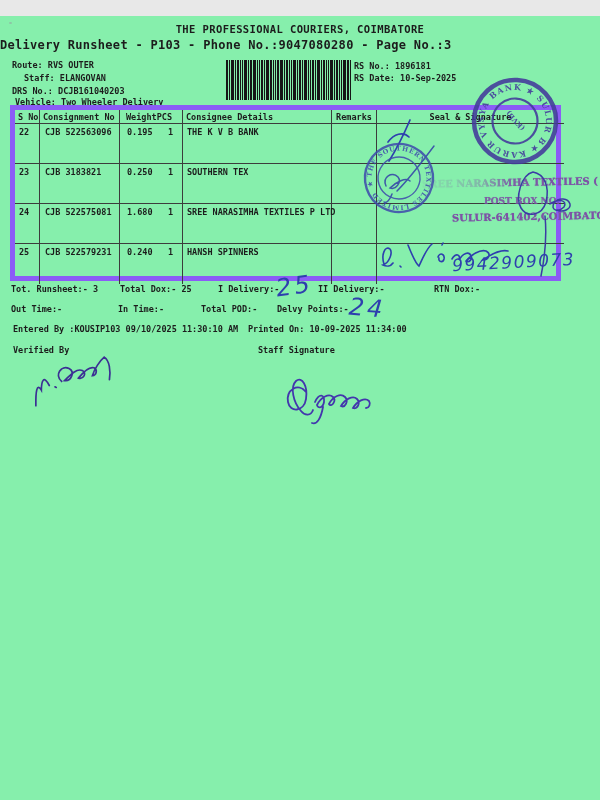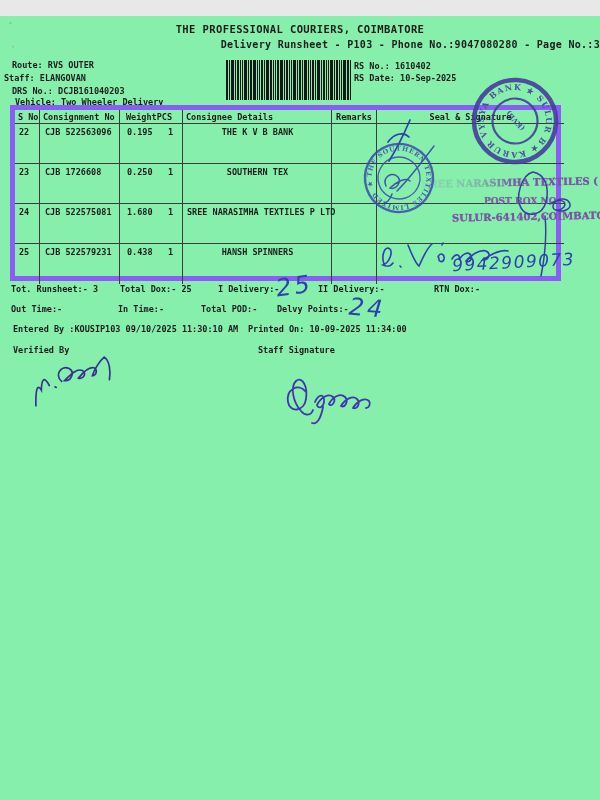--- a/index.html
+++ b/index.html
@@ -5,41 +5,41 @@
   html,body{margin:0;padding:0;background:#e8e8e8;}
   #doc{
     position:relative;width:600px;height:800px;margin:16px auto;
     background:#86efac;overflow:hidden;
     font-family:"DejaVu Sans Mono","Liberation Mono",monospace;
     color:#1c1c1c;
   }
   .t{position:absolute;white-space:nowrap;font-weight:bold;color:#1c1c1c;
      font-size:8.5px;line-height:10px;}
   .title1{width:600px;text-align:center;font-size:10.5px;letter-spacing:.4px;top:8px;left:0;}
-  .title2{width:600px;text-align:right;font-size:10px;letter-spacing:.3px;top:24px;left:0;}
+  .title2{width:600px;text-align:left;font-size:12px;letter-spacing:.3px;top:24px;left:0;}
   
   .tbl{
     position:absolute;left:10px;top:89px;width:551px;height:176px;
     display:grid;
     grid-template-columns:25px 80px 63px 149px 45px 187px;
     grid-template-rows:14px 40px 40px 40px 40px;
     border:5px solid #8b5cf6;box-sizing:border-box;background:transparent;
   }
   .c{border-right:1px solid #3c3c3c;border-bottom:1px solid #3c3c3c;
      font-size:8.5px;font-weight:bold;padding:2px 3px;overflow:visible;
      white-space:nowrap;box-sizing:border-box;}
   .c.last-col{border-right:none;}
   .c.last-row{border-bottom:none;}
   .c.center{text-align:center;}
   .wp{display:flex;justify-content:space-between;padding-left:7px;padding-right:9px;}
   .wp-h{display:flex;justify-content:space-between;padding-left:6px;padding-right:13px;}
   .cell-sno{padding-left:4px;padding-top:3px;}
   .cell-con{padding-left:5px;padding-top:3px;}
   .cell-wp{padding-top:3px;}
-  .cell-consignee{padding-left:4px;padding-top:3px;text-align:center;}
+  .cell-consignee{padding-left:4px;padding-top:3px;}
   
   .hw{position:absolute;font-family:"DejaVu Sans","Liberation Sans",sans-serif;
       font-style:italic;font-weight:normal;white-space:nowrap;}
   .stamp-line{position:absolute;font-family:"DejaVu Serif","Liberation Serif",serif;
       font-weight:bold;white-space:nowrap;text-shadow:0 0 .7px currentColor;}
   .fade-left{
       -webkit-mask-image:linear-gradient(to right,rgba(0,0,0,.08),rgba(0,0,0,.35) 32%,rgba(0,0,0,.95) 52%,#000 70%);
       mask-image:linear-gradient(to right,rgba(0,0,0,.08),rgba(0,0,0,.35) 32%,rgba(0,0,0,.95) 52%,#000 70%);
   }
   .speck{position:absolute;background:#9a9aa0;border-radius:50%;}
@@ -50,25 +50,25 @@
 
 <div id="doc">
 
   <div class="speck" style="left:9px;top:6px;width:3px;height:2px;opacity:.5"></div>
   <div class="speck" style="left:12px;top:29px;width:2px;height:3px;opacity:.4"></div>
 
   <div class="t title1">THE PROFESSIONAL COURIERS, COIMBATORE</div>
   <div class="t title2">Delivery Runsheet - P103 - Phone No.:9047080280 - Page No.:3</div>
 
   <div class="t" style="left:12px;top:44px">Route: RVS OUTER</div>
-  <div class="t" style="left:4px;top:57px">Staff: ELANGOVAN</div>
+  <div class="t" style="left:24px;top:57px">Staff: ELANGOVAN</div>
   <div class="t" style="left:12px;top:70px">DRS No.: DCJB161040203</div>
   <div class="t" style="left:15px;top:81px">Vehicle: Two Wheeler Delivery</div>
 
-  <div class="t" style="left:354px;top:45px">RS No.: 1610402</div>
+  <div class="t" style="left:354px;top:45px">RS No.: 1896181</div>
   <div class="t" style="left:354px;top:57px">RS Date: 10-Sep-2025</div>
 
   <svg style="left:226px;top:44px" width="126" height="40" viewBox="0 0 126 40">
     <g fill="#161616">
       <rect x="0" y="0" width="2" height="40"></rect>
         <rect x="3" y="0" width="1" height="40"></rect>
       <rect x="5" y="0" width="3" height="40"></rect>
         <rect x="9" y="0" width="1" height="40"></rect>
       <rect x="11" y="0" width="2" height="40"></rect>
         <rect x="14" y="0" width="1" height="40"></rect>
@@ -132,21 +132,21 @@
     <div class="c cell-con">CJB 522563096</div>
     <div class="c wp cell-wp">
       <span>0.195</span>
       <span>1</span>
     </div>
     <div class="c cell-consignee">THE K V B BANK</div>
     <div class="c"></div>
     <div class="c last-col"></div>
 
     <div class="c cell-sno">23</div>
-    <div class="c cell-con">CJB 1726608</div>
+    <div class="c cell-con">CJB 3183821</div>
     <div class="c wp cell-wp">
       <span>0.250</span>
       <span>1</span>
     </div>
     <div class="c cell-consignee">SOUTHERN TEX</div>
     <div class="c"></div>
     <div class="c last-col"></div>
 
     <div class="c cell-sno">24</div>
     <div class="c cell-con">CJB 522575081</div>
@@ -154,21 +154,21 @@
       <span>1.680</span>
       <span>1</span>
     </div>
     <div class="c cell-consignee">SREE NARASIMHA TEXTILES P LTD</div>
     <div class="c"></div>
     <div class="c last-col"></div>
 
     <div class="c cell-sno last-row">25</div>
     <div class="c cell-con last-row">CJB 522579231</div>
     <div class="c wp cell-wp last-row">
-      <span>0.438</span>
+      <span>0.240</span>
       <span>1</span>
     </div>
     <div class="c cell-consignee last-row">HANSH SPINNERS</div>
     <div class="c last-row"></div>
     <div class="c last-col last-row"></div>
   </div>
 
   <div class="t" style="left:11px;top:268px">Tot. Runsheet:- 3</div>
   <div class="t" style="left:120px;top:268px">Total Dox:-  25</div>
   <div class="t" style="left:218px;top:268px">I Delivery:-</div>

